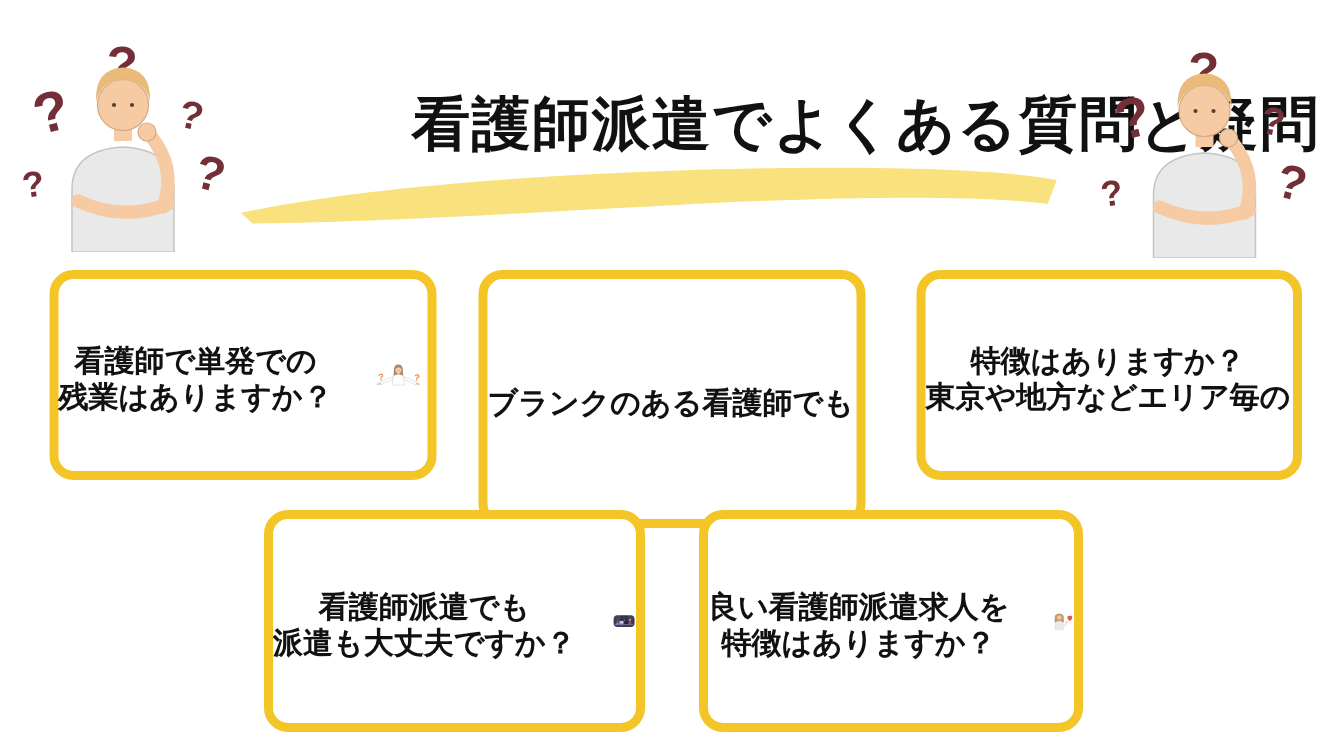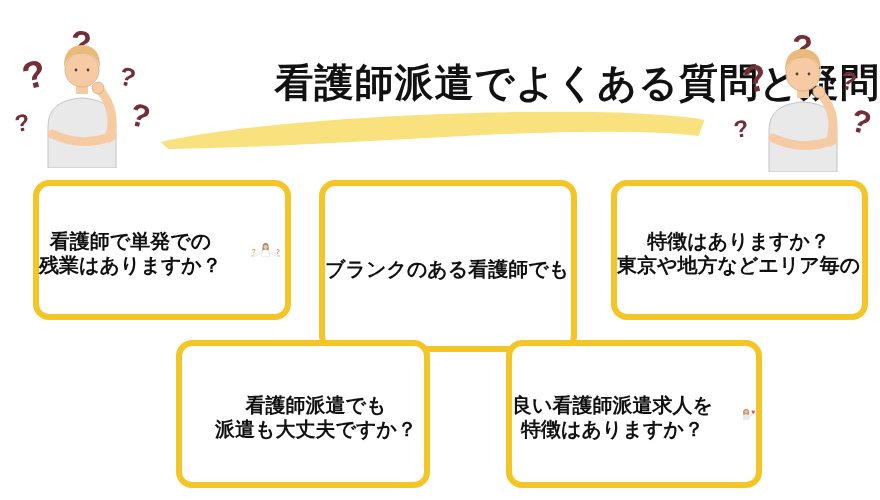--- a/index.html
+++ b/index.html
@@ -29,22 +29,22 @@
   }
   .card-q{
     margin-top:8px;text-align:center;
     font-size:20px;font-weight:900;color:#111111;line-height:1.18;
     white-space:nowrap;
   }
   .card-illu{flex:1;display:flex;align-items:flex-end;justify-content:center;overflow:hidden;}
   #card1{left:33px;top:180px;width:258px;height:140px;}
   #card2{left:319px;top:180px;width:258px;height:172px;}
   #card3{left:611px;top:180px;width:257px;height:140px;}
-  #card4{left:176px;top:340px;width:254px;height:148px;padding-left:33px;}
-  #card5{left:466px;top:340px;width:256px;height:148px;margin-left:40px;}
+  #card4{left:176px;top:340px;width:254px;height:148px;}
+  #card5{left:466px;top:340px;width:256px;height:148px;}
 </style>
 </head>
 <body>
 
 <div class="abs page-title">看護師派遣でよくある質問と疑問</div>
 
 <svg class="abs swoosh" viewBox="0 0 560 46">
   <path d="M8,38 C90,20 230,10 370,8 C460,7 520,10 552,16 L546,32 C500,26 420,27 330,31 C230,36 110,44 16,45 Z" fill="#F9E27D"></path>
 </svg>
 

